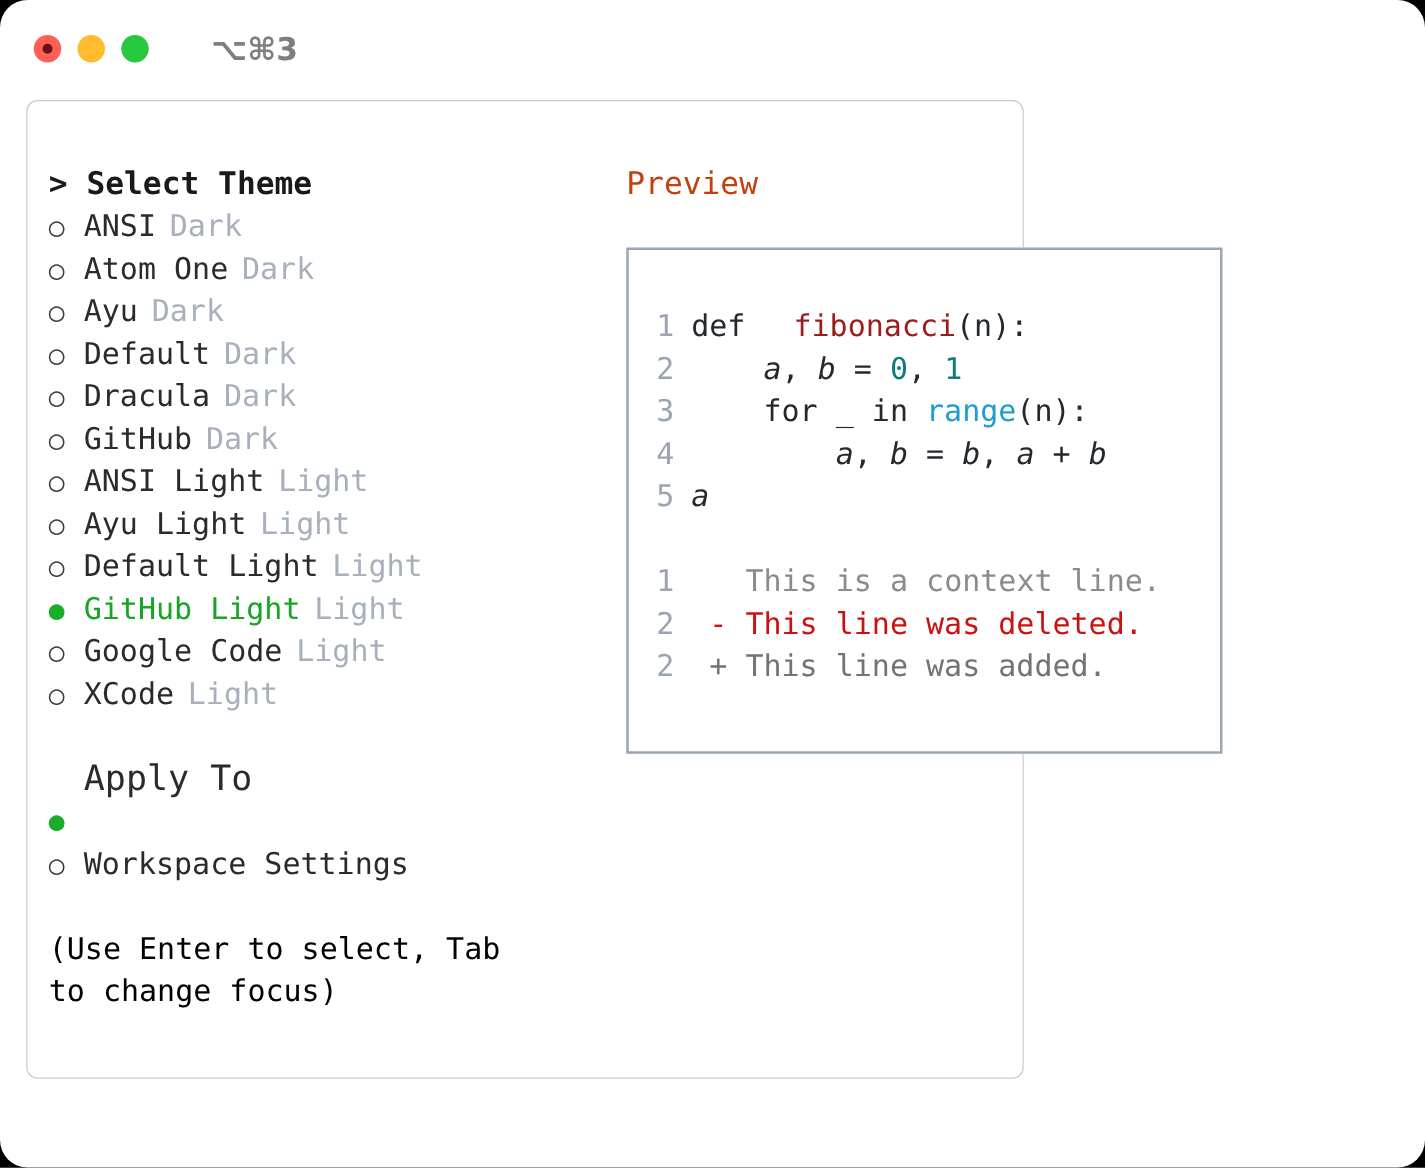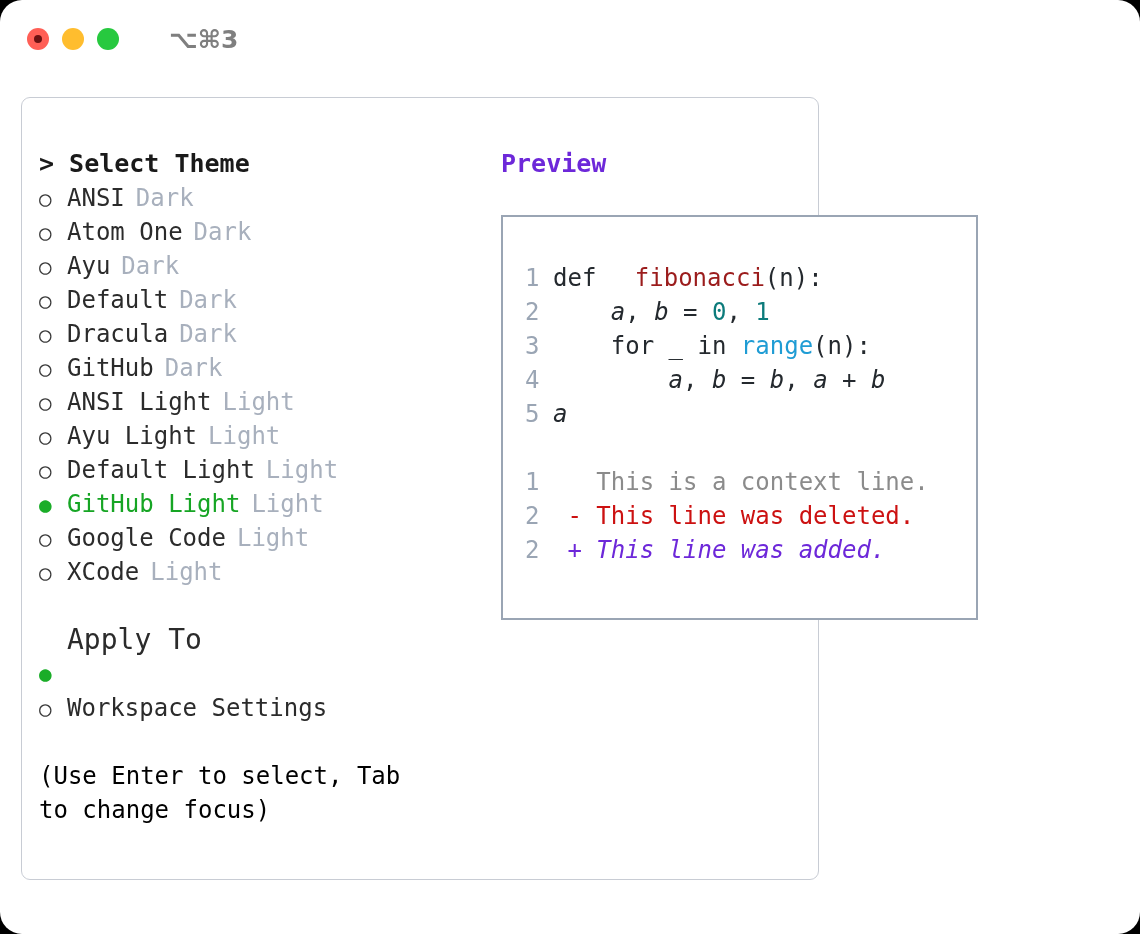--- a/index.html
+++ b/index.html
@@ -53,21 +53,21 @@
     margin-left: 50px;
     color: #7f7f7f;
     font-size: 25px;
     font-weight: bold;
     letter-spacing: 0px;
     font-family: "DejaVu Sans", sans-serif;
   }
   
   .panel {
     position: absolute;
-    left: 21px; top: 97px;
+    left: 21px; top: 80px;
     width: 798px;
     height: 783px;
     border: 1.5px solid #c8ccd4;
     border-radius: 9px;
     box-sizing: border-box;
     background: #ffffff;
   }
   .columns {
     position: absolute;
     left: 0; top: 0;
@@ -128,22 +128,22 @@
     margin-top: 34px;
     font-size: 24px;
     line-height: 34px;
     color: #000000;
     width: 400px;
     font-family: "DejaVu Sans Mono", monospace;
   }
   
   .preview-title {
     font-size: 25px;
-    font-weight: bold;
-    color: #6d28d9;
+    font-weight: normal;
+    color: #c2410c;
     line-height: 34px;
     font-family: "DejaVu Sans Mono", monospace;
   }
   .code-box {
     margin-top: 34px;
     width: 477px;
     height: 405px;
     border: 2px solid #9aa5b4;
     box-sizing: border-box;
     background: #ffffff;
@@ -165,21 +165,21 @@
     text-align: left;
   }
   .code-text { color: #24292e; }
   .blank-line { height: 34px; }
   .tok-func { color: #9b1c1c; margin-left: 24px; }
   .tok-num  { color: #0c7b7b; }
   .tok-call { color: #1f9cd4; }
   .tok-var  { font-style: italic; color: #24292e; }
   .diff-ctx { color: #8b8b8b; }
   .diff-del { color: #cc1111; text-align: right; }
-  .diff-add { color: #6d28d9; font-style: italic; }
+  .diff-add { color: #737373; }
 </style>
 </head>
 <body>
 
 <div class="window">
 
   <div class="titlebar">
     <div class="lights">
       <span class="light red">
         <span class="dot"></span>

